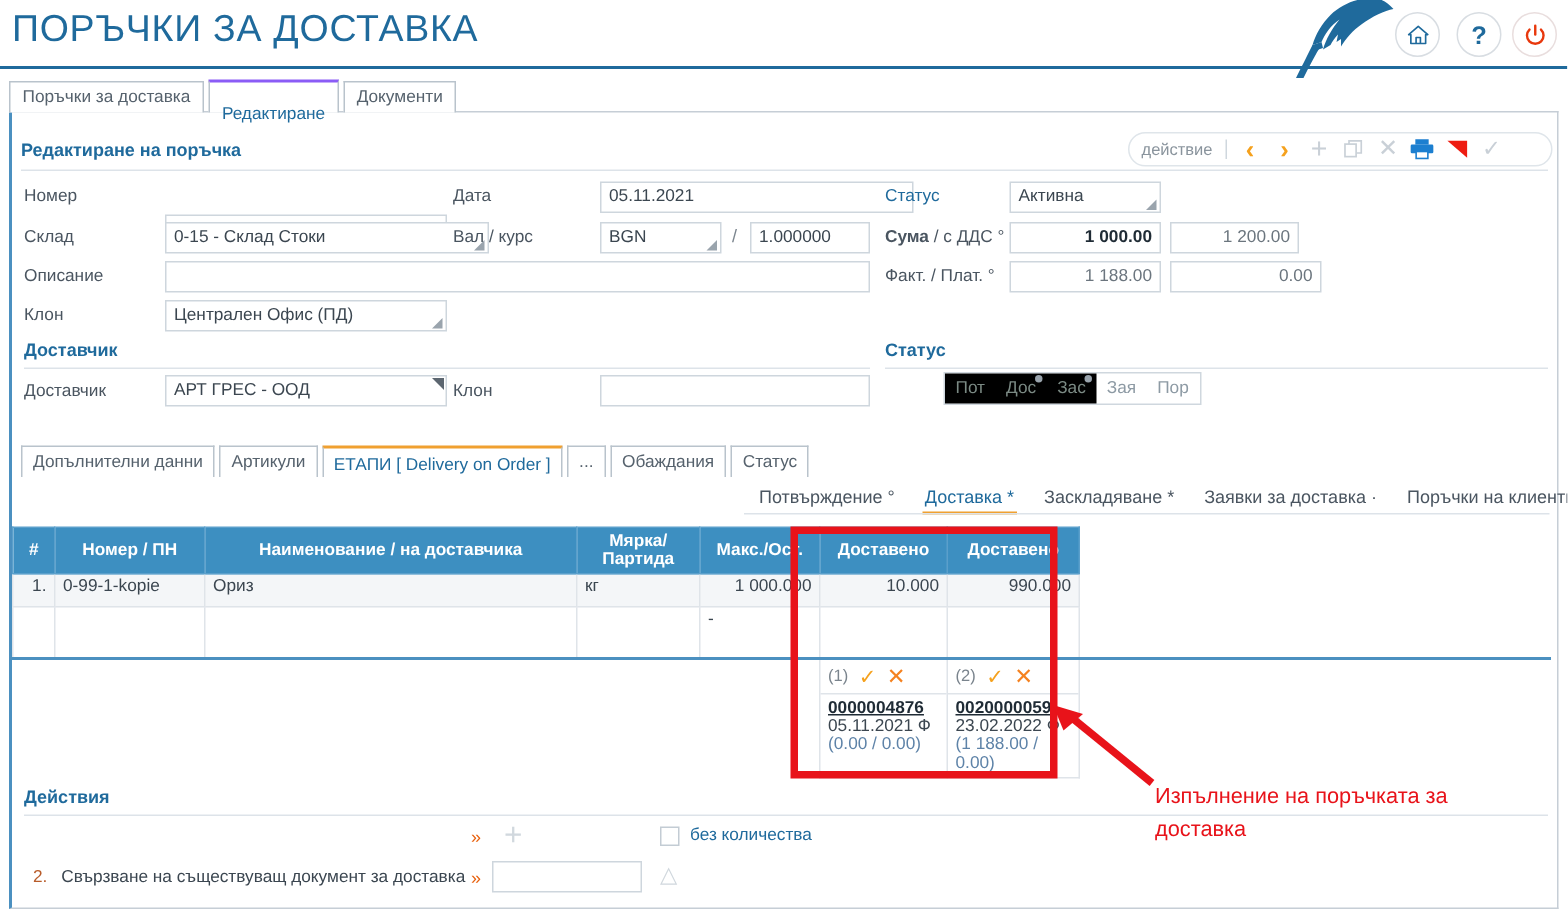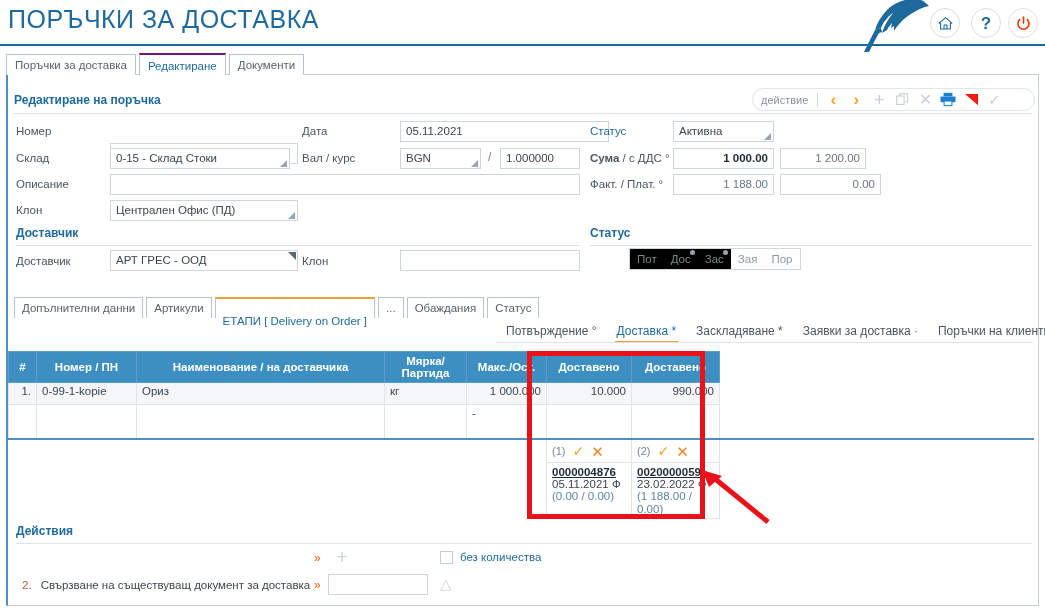--- a/index.html
+++ b/index.html
@@ -71,22 +71,22 @@
     padding: 3px 8px 3px 8px;
     margin-right: 3px;
     height: 21px;
     line-height: 15px;
     cursor: pointer;
     white-space: nowrap;
     position: relative;
   }
   .mtab.active {
     color: #1f6a9c;
-    border-top: 2px solid #701a75;
-    padding-top: 4px;
+    border-top: 2px solid #8b5cf6;
+    padding-top: 14px;
     height: 22px;
     z-index: 6;
   }
 
   
   .panel {
     position: absolute; left: 6px; top: 74px;
     width: 1033px; height: 532px;
     border: 1px solid #c6ced6;
     border-left: 2px solid #4b90c0;
@@ -198,21 +198,21 @@
     padding: 3px 7px;
     margin-right: 3px;
     height: 21px;
     line-height: 14px;
     cursor: pointer;
     white-space: nowrap;
   }
   .itab.active {
     color: #1f6a9c;
     border-top: 2px solid #f0a030;
-    padding-top: 15px;
+    padding-top: 4px;
   }
 
   
   .sub-tabs {
     position: absolute; left: 496px; top: 324px;
     display: flex; align-items: center;
     gap: 0;
   }
   .stab {
     font-size: 12px;
@@ -409,21 +409,21 @@
         <path d="M1 2 L15 2 L15 14 Z" fill="#ee1c11"></path>
       </svg>
     </span>
     <span class="tbtn chk-g">✓</span>
   </div>
 
   <div class="lbl" style="left:16px; top:125px;">Номер</div>
   <div class="fld bold" style="left:110px; top:121px; width:188px;margin-top:22px;">000-093</div>
 
   <div class="lbl" style="left:16px; top:152px;">Склад</div>
-  <div class="fld" style="left:110px; top:148px; width:180px;">
+  <div class="fld" style="left:110px; top:148px; width:216px;">
     <span>0-15 - Склад Стоки</span>
     <span class="caret-corner"></span>
   </div>
 
   <div class="lbl" style="left:16px; top:178px;">Описание</div>
   <div class="fld" style="left:110px; top:174px; width:470px;"></div>
 
   <div class="lbl" style="left:16px; top:204px;">Клон</div>
   <div class="fld" style="left:110px; top:200px; width:188px;">
     <span>Централен Офис (ПД)</span>
@@ -572,20 +572,21 @@
         <td style="border:none"></td>
       </tr>
     </tbody>
   </table>
 
   <div class="red-box"></div>
   <svg class="red-arrow" viewBox="0 0 72 60">
     <line x1="68" y1="52" x2="14" y2="8" stroke="#e8131a" stroke-width="5"></line>
     <path d="M2 0 L22 6 L9 17 Z" fill="#e8131a"></path>
   </svg>
+  <div class="annotation">Изпълнение на поръчката за доставка</div>
 
   <div class="section-head" style="left:16px; top:524px;">Действия</div>
   <div class="section-rule" style="left:16px; top:543px; width:1016px;"></div>
 
   <div class="act-row act-arrow" style="left:314px; top:551px;">»</div>
   <div class="act-plus" style="left:336px; top:546px;">+</div>
   <div class="cbox" style="left:440px; top:551px;"></div>
   <div class="cbox-lbl" style="left:460px; top:551px;">без количества</div>
 
   <div class="act-row" style="left:22px; top:579px;">

